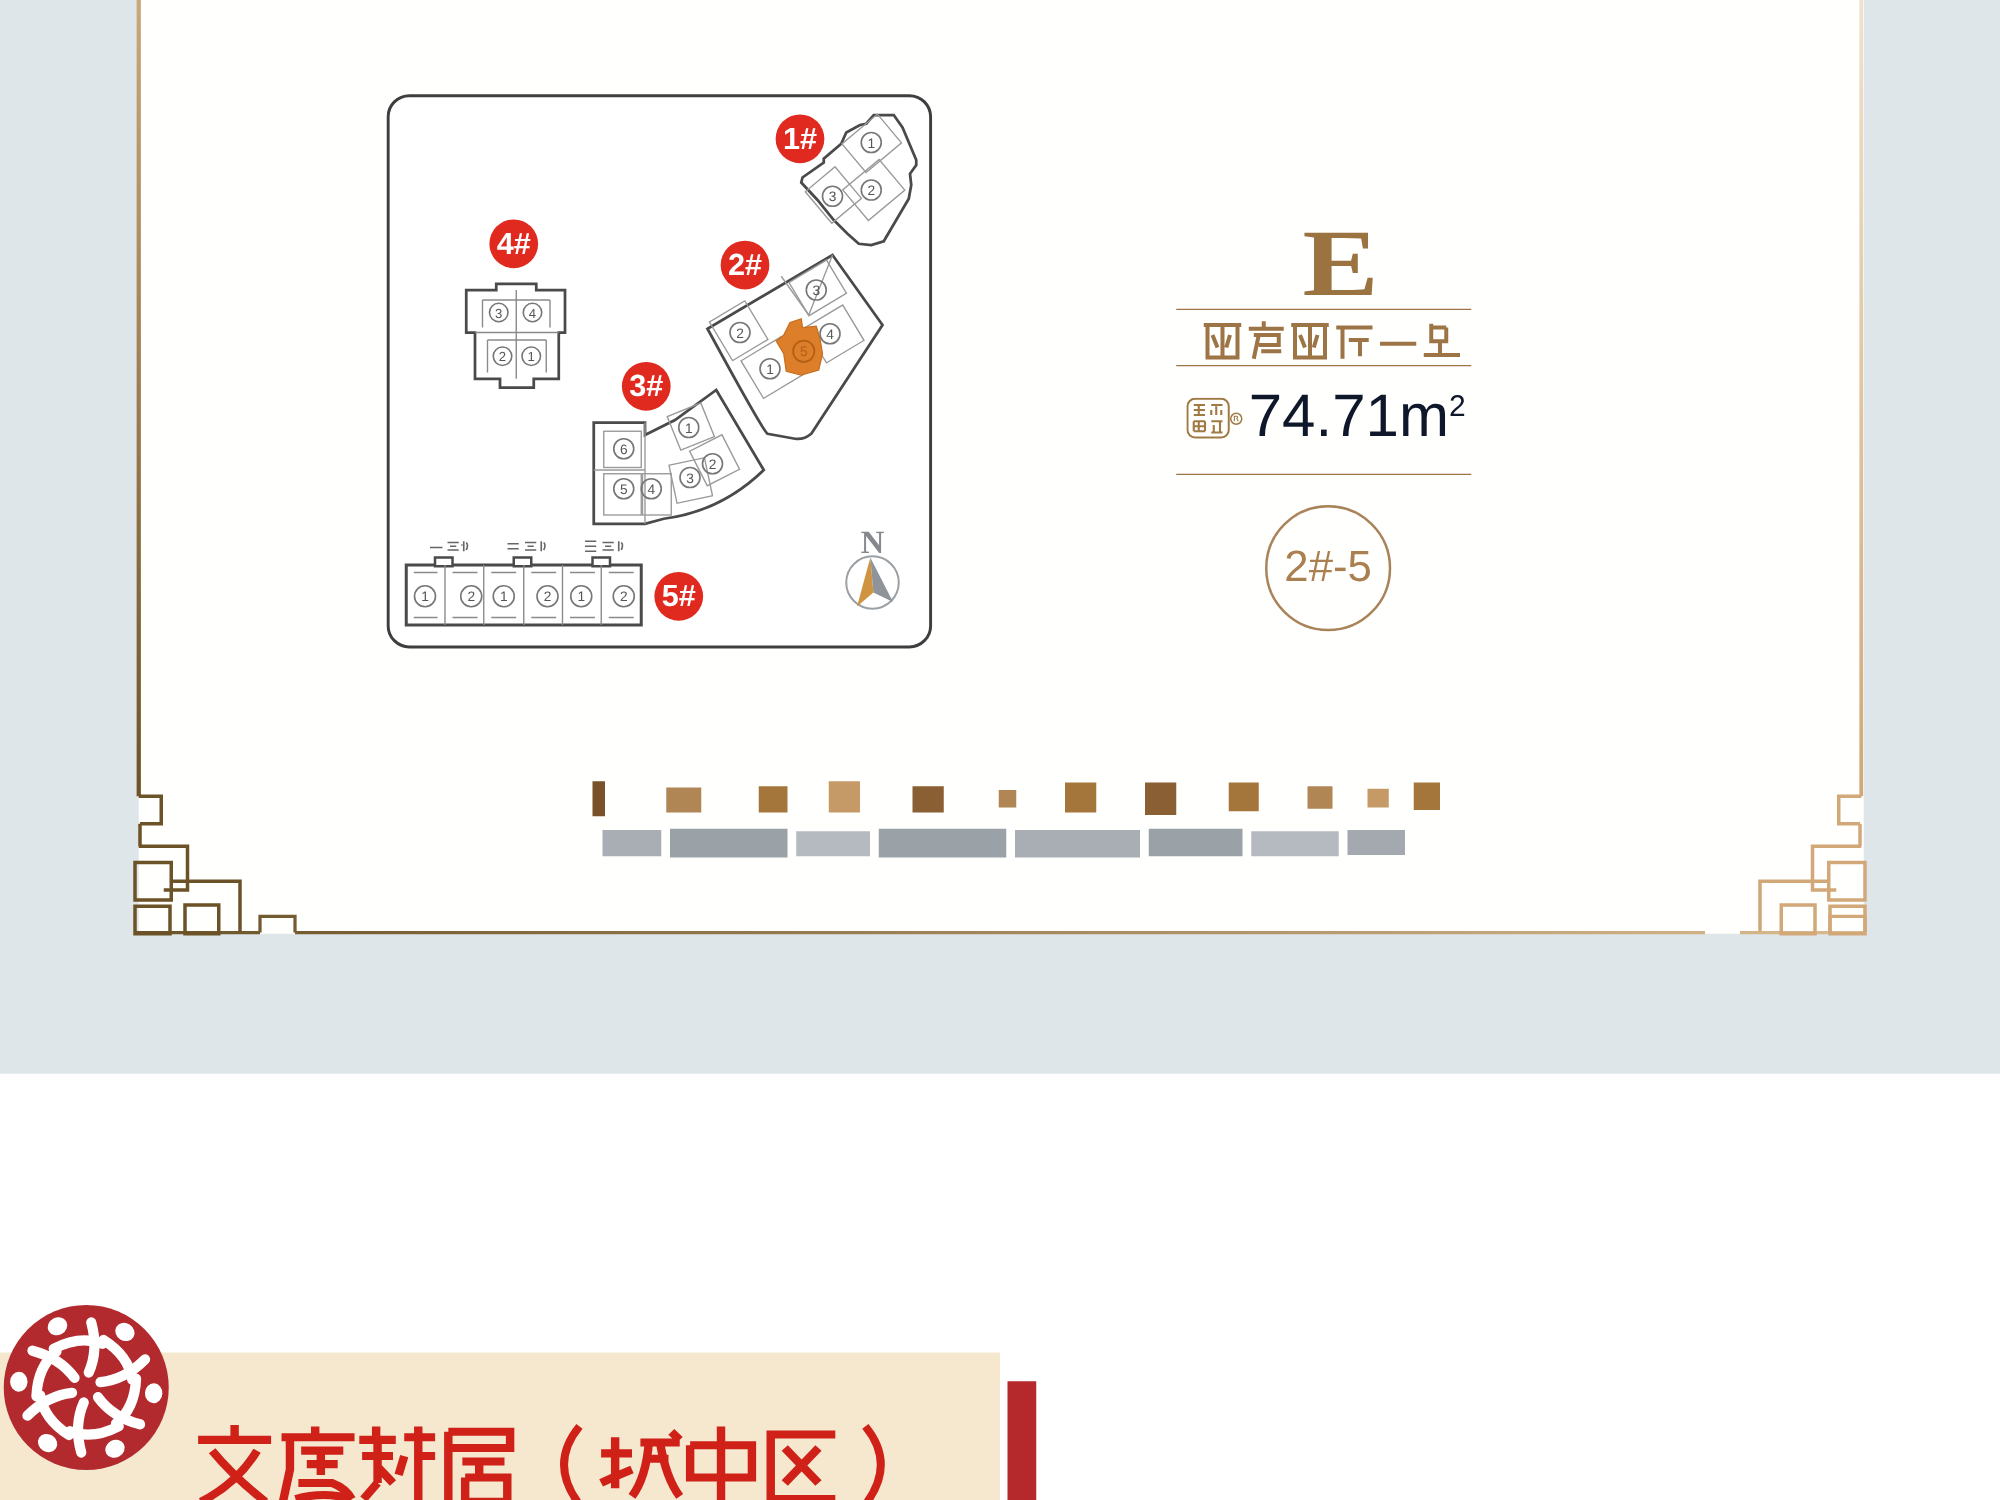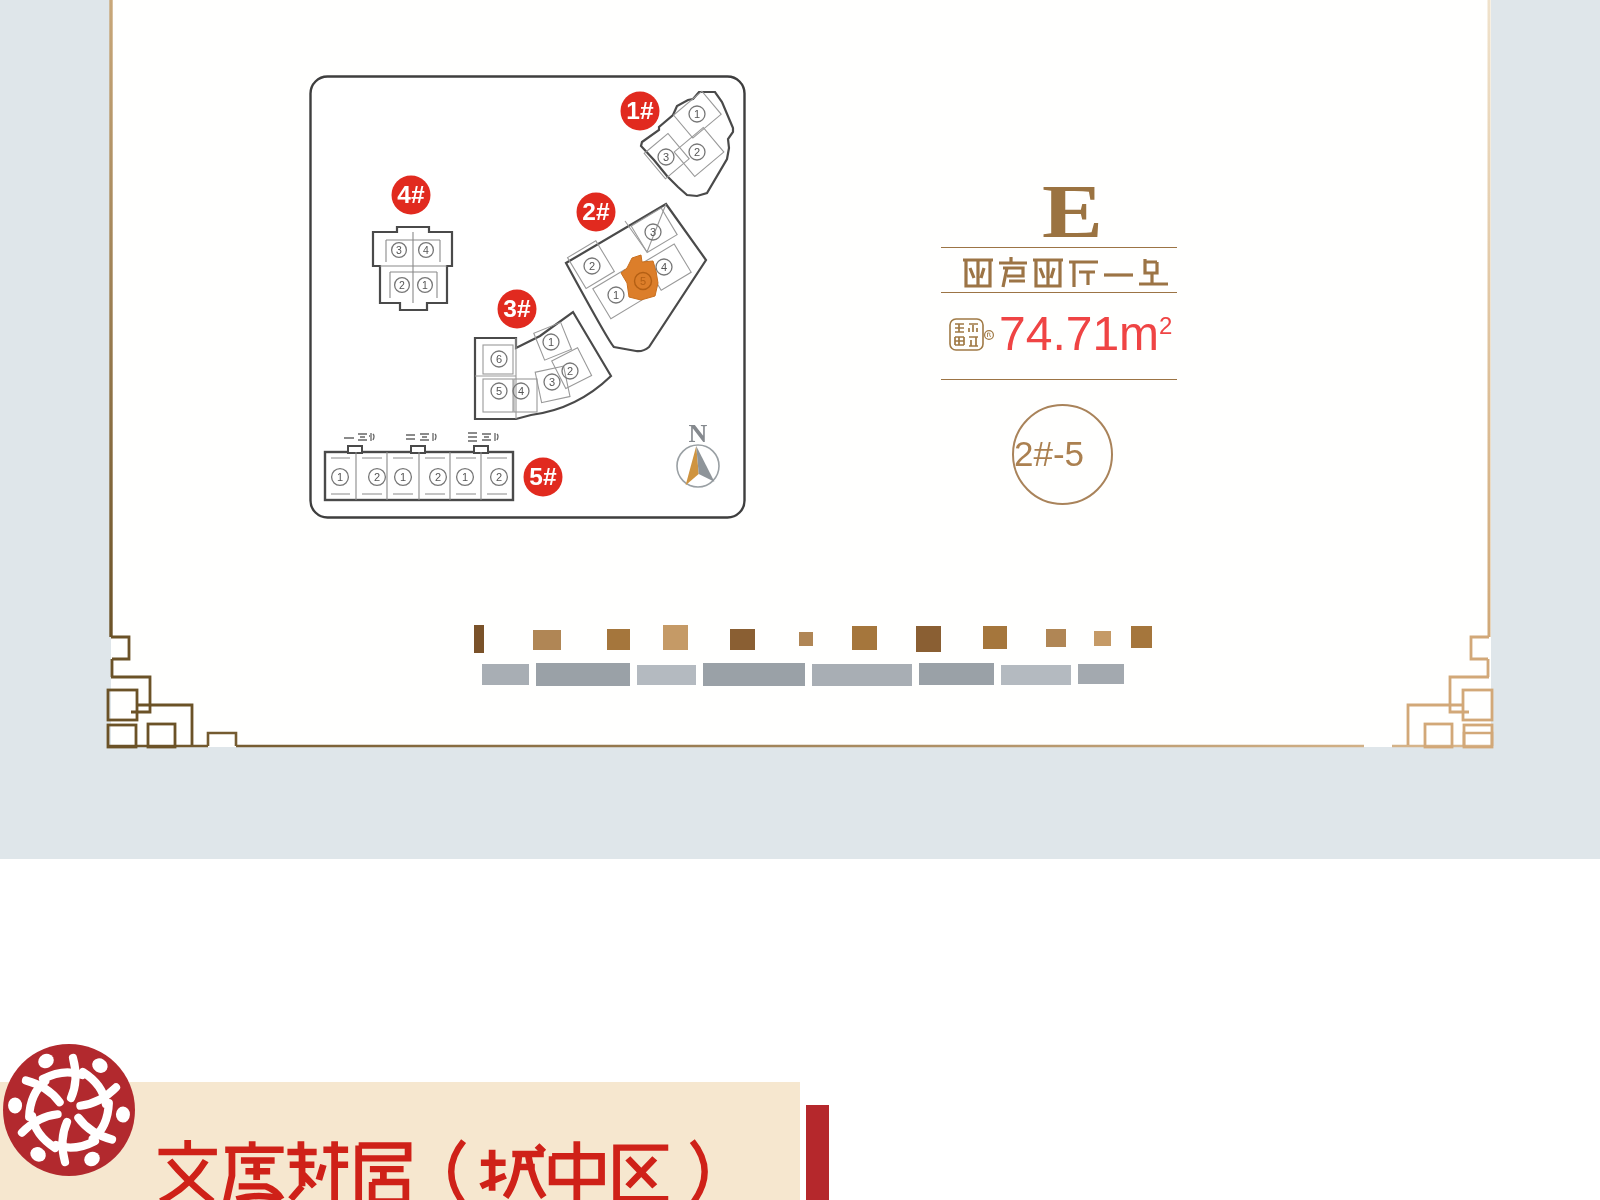--- a/index.html
+++ b/index.html
@@ -263,25 +263,25 @@
   <g stroke="#a07a45" stroke-width="1.7" fill="none">
     <path d="M6,6 H15 M6,10 H15 M10,6 V14 M6,14 H15"></path>
     <path d="M20,6 H29 M20,10 V14 M24,7 V14 M28,10 V14"></path>
     <path d="M6,19 H15 M6,23 H15 M6,27 H15 M6,19 V27 M15,19 V27 M10,19 V27"></path>
     <path d="M20,19 H29 M22,22 V28 M27,19 V28 M20,28 H29"></path>
   </g>
   <circle cx="40" cy="17" r="4.4" fill="none" stroke="#a07a45" stroke-width="1.2"></circle>
   <path d="M38.5,19 V15 H40.5 Q41.5,15.8 40.5,16.8 L41.6,19" stroke="#a07a45" stroke-width="0.9" fill="none"></path>
 </svg>
 
-<div class="abs" style="left:999px;top:302px;width:180px;height:48px;font-size:48px;line-height:48px;letter-spacing:0px;color:#ef4444">74.71m<span style="font-size:24px;vertical-align:16px">2</span></div>
+<div class="abs" style="left:999px;top:302px;width:180px;height:48px;font-size:48px;line-height:48px;letter-spacing:0px;color:#0f172a">74.71m<span style="font-size:24px;vertical-align:16px">2</span></div>
 
 <div class="abs" style="left:941px;top:379px;width:236px;height:0;border-top:1.6px solid #9c7445"></div>
 
-<div class="abs" style="left:1012px;top:404px;width:97px;height:97px;border:2.6px solid #a9835a;border-radius:50%;font-size:35px;line-height:95px;color:#ab8050">2#-5</div>
+<div class="abs" style="left:1012px;top:404px;width:97px;height:97px;border:2.6px solid #a9835a;border-radius:50%;text-align:center;font-size:35px;line-height:95px;color:#ab8050">2#-5</div>
 
 <svg class="abs" style="left:460px;top:618px" width="700" height="75" viewBox="0 0 700 75">
   <g>
     <rect x="14" y="7" width="10" height="28" fill="#7a5229"></rect>
     <rect x="73" y="12" width="28" height="20" fill="#b08655"></rect>
     <rect x="147" y="11" width="23" height="21" fill="#a5763c"></rect>
     <rect x="203" y="7" width="25" height="25" fill="#c59a66"></rect>
     <rect x="270" y="11" width="25" height="21" fill="#8a5f33"></rect>
     <rect x="339" y="14" width="14" height="14" fill="#b08655"></rect>
     <rect x="392" y="8" width="25" height="24" fill="#a5763c"></rect>

